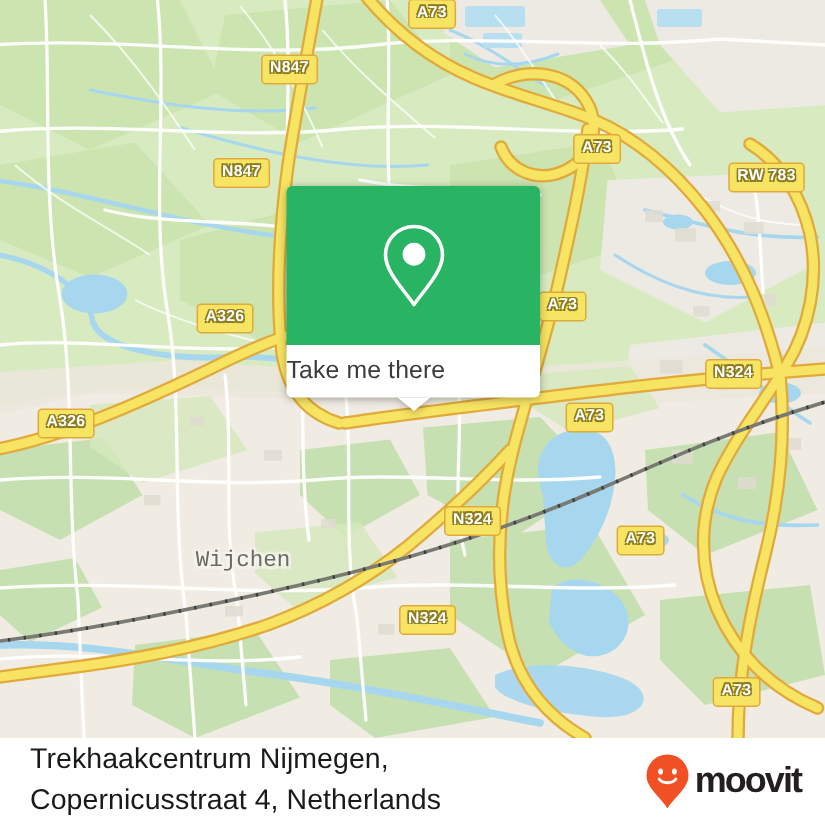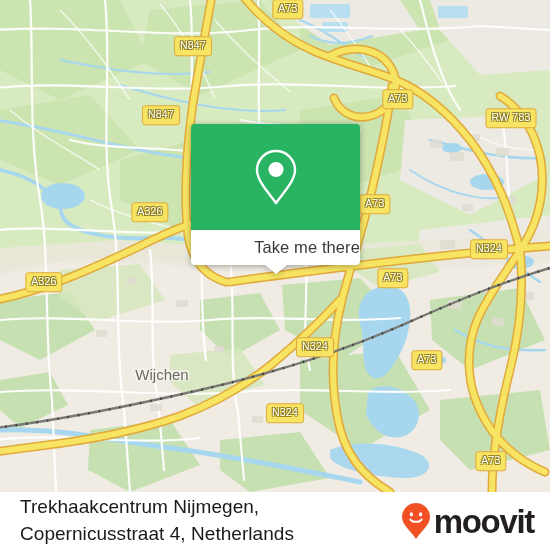--- a/index.html
+++ b/index.html
@@ -37,21 +37,21 @@
   }
 
   
   .shield {
     position: absolute;
     background: #f7e463;
     border: 1.5px solid #e0a93a;
     border-radius: 3px;
     color: #ffffff;
     font-size: 10.5px;
-    font-weight: normal;
+    font-weight: bold;
     letter-spacing: 0.2px;
     line-height: 1;
     padding: 3px 5px 4px 5px;
     white-space: nowrap;
     text-shadow:
       -1px -1px 0 #8a7a20, 1px -1px 0 #8a7a20,
       -1px  1px 0 #8a7a20, 1px  1px 0 #8a7a20;
     transform: translate(-50%, -50%);
   }
 
@@ -59,20 +59,21 @@
   .place-label {
     position: absolute;
     transform: translate(-50%, -50%);
     font-size: 15px;
     color: #6b6b63;
     white-space: nowrap;
     text-shadow:
       -1.5px -1.5px 1px #f6f4ef, 1.5px -1.5px 1px #f6f4ef,
       -1.5px  1.5px 1px #f6f4ef, 1.5px  1.5px 1px #f6f4ef,
        0 0 3px #f6f4ef;
+    font-family: Liberation Mono, monospace;
   }
 
   
   #popup {
     position: absolute;
     left: 191px;
     top: 124px;
     width: 169px;
     filter: drop-shadow(0 1px 3px rgba(0,0,0,0.32));
   }
@@ -86,21 +87,21 @@
     position: absolute;
     left: 50%;
     top: 50%;
     transform: translate(-50%, -50%);
   }
   #popup-body {
     background: #ffffff;
     height: 35px;
     display: flex;
     align-items: center;
-    justify-content: flex-end;
+    justify-content: flex-start;
     border-radius: 0 0 4px 4px;
     position: relative;
   }
   #popup-label {
     font-size: 16.5px;
     color: #3b3b3b;
     letter-spacing: 0.1px;
   }
   #popup-tail {
     position: absolute;
@@ -148,21 +149,21 @@
     max-width: 360px;
     letter-spacing: 0.05px;
   }
   #brand {
     display: flex;
     align-items: center;
     gap: 2px;
     flex-shrink: 0;
   }
   #brand-wordmark {
-    font-size: 33px;
+    font-size: 24px;
     font-weight: bold;
     color: #231f20;
     letter-spacing: -1.3px;
     line-height: 1;
     margin-left: 1px;
   }
 </style>
 </head>
 <body>
 

